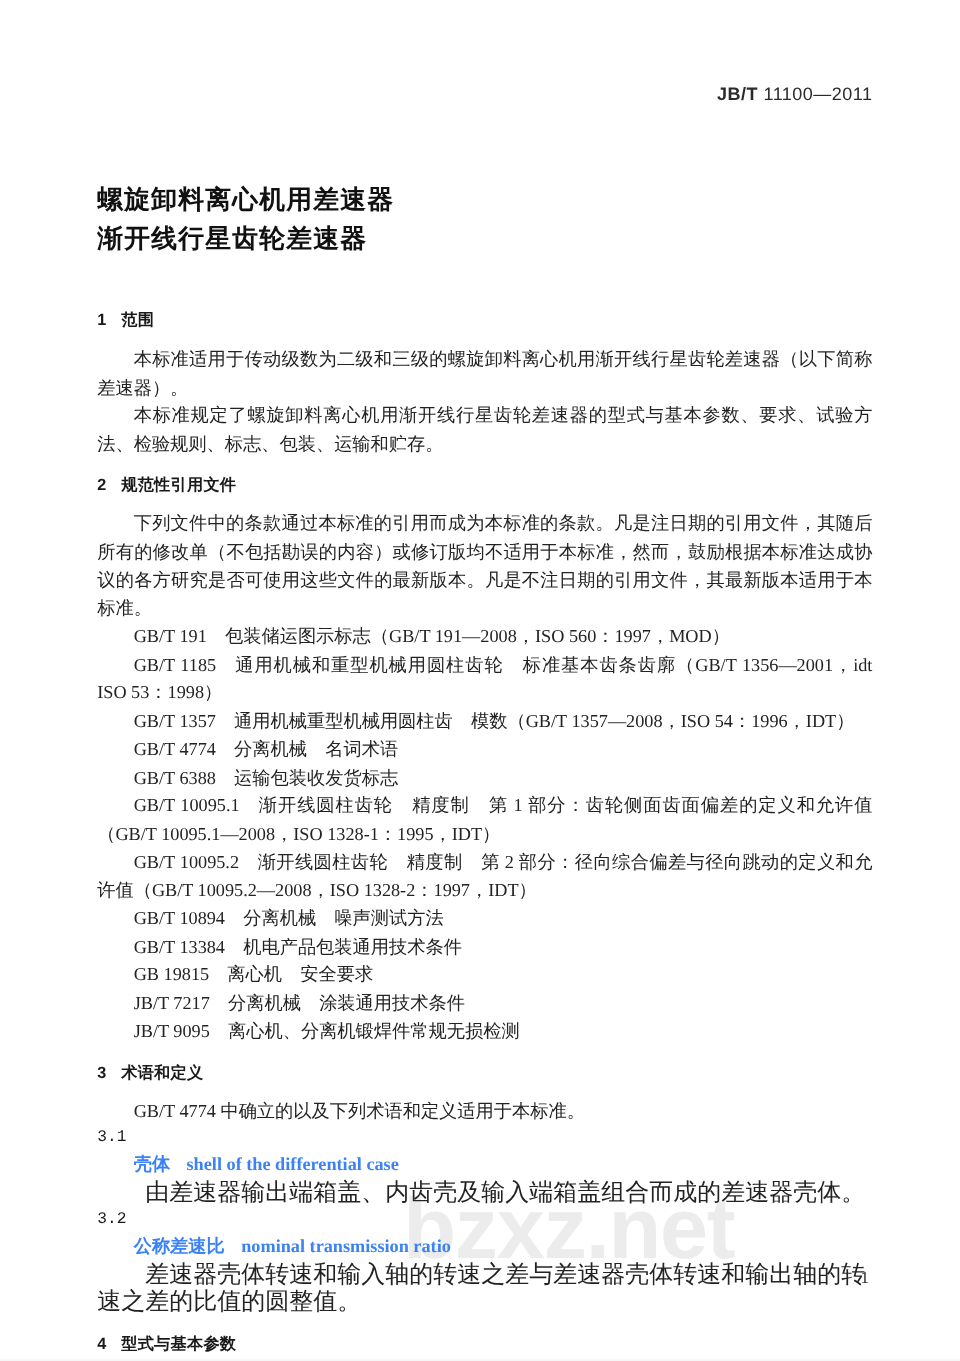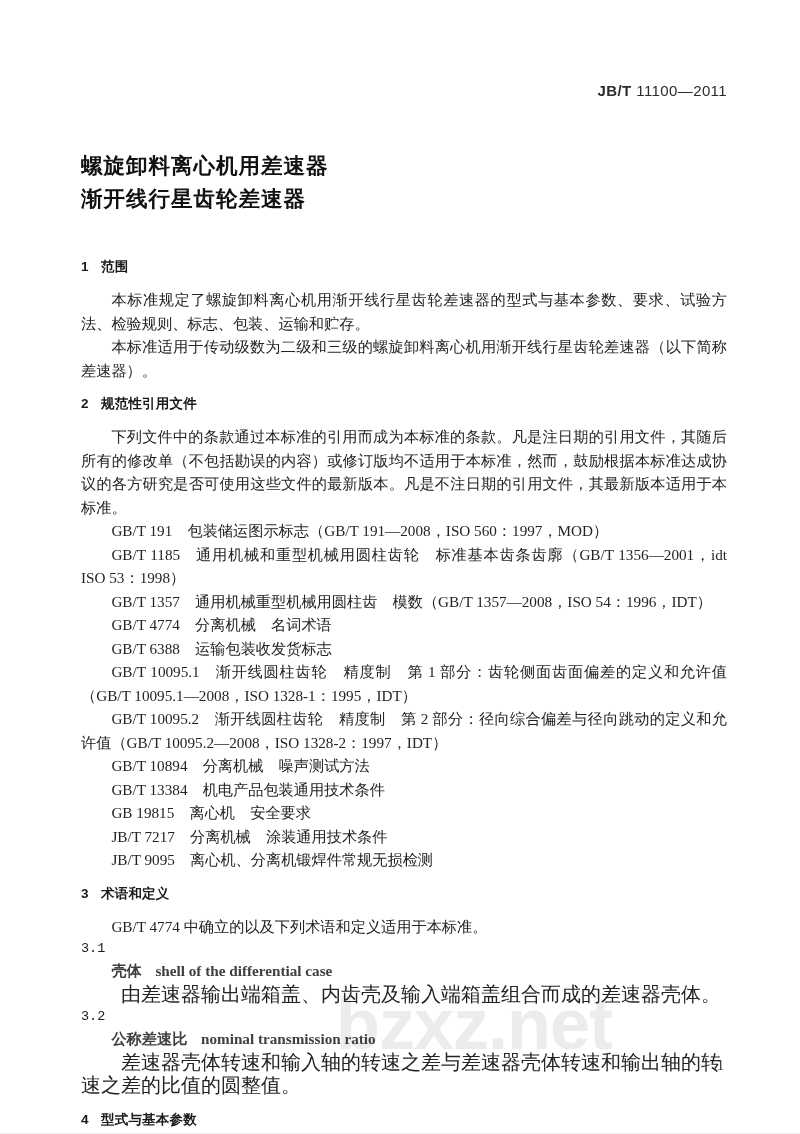--- a/index.html
+++ b/index.html
@@ -32,21 +32,21 @@
     line-height: 1;
     user-select: none;
     white-space: nowrap;
     z-index: 0;
   }
 
   
   #runhead {
     position: absolute;
     right: 73px;
-    top: 82px;
+    top: 70px;
     font-family: "Liberation Sans", "DejaVu Sans", sans-serif;
     font-size: 15px;
     color: #2b2b2b;
     letter-spacing: 0.4px;
     white-space: nowrap;
     z-index: 2;
   }
   #runhead .std-id { font-weight: bold; }
 
   
@@ -115,21 +115,21 @@
   }
   .ref .gap { display: inline-block; width: 1em; }
 
   
   .term {
     font-size: 15.2px;
     line-height: 23.5px;
     margin: 0;
     text-indent: 2em;
     font-weight: bold;
-    color: #404040;
+    color: #3b82f6;
   }
   .term .en { font-family: "Liberation Serif", "DejaVu Serif", serif; }
   .term .gap { display: inline-block; width: 0.9em; }
 
   .def {
     font-size: 20px;
     line-height: 23.5px;
     margin: 0;
     text-indent: 2em;
     color: #232323;
@@ -168,22 +168,22 @@
       <span>螺旋卸料离心机用差速器</span>
       <span class="title-line2">渐开线行星齿轮差速器</span>
     </h1>
 
     <div class="sp-title-gap"></div>
 
     <p class="clause">
       <span class="num">1</span><span>范围</span>
     </p>
     <div class="sp-md"></div>
+    <p class="para">本标准适用于传动级数为二级和三级的螺旋卸料离心机用渐开线行星齿轮差速器（以下简称差速器）。</p>
     <p class="para">本标准规定了螺旋卸料离心机用渐开线行星齿轮差速器的型式与基本参数、要求、试验方法、检验规则、标志、包装、运输和贮存。</p>
-    <p class="para">本标准适用于传动级数为二级和三级的螺旋卸料离心机用渐开线行星齿轮差速器（以下简称差速器）。</p>
 
     <div class="sp-md"></div>
 
     <p class="clause">
       <span class="num">2</span><span>规范性引用文件</span>
     </p>
     <div class="sp-md"></div>
     <p class="para">下列文件中的条款通过本标准的引用而成为本标准的条款。凡是注日期的引用文件，其随后所有的修改单（不包括勘误的内容）或修订版均不适用于本标准，然而，鼓励根据本标准达成协议的各方研究是否可使用这些文件的最新版本。凡是不注日期的引用文件，其最新版本适用于本标准。</p>
 
     <div id="ref-list">

